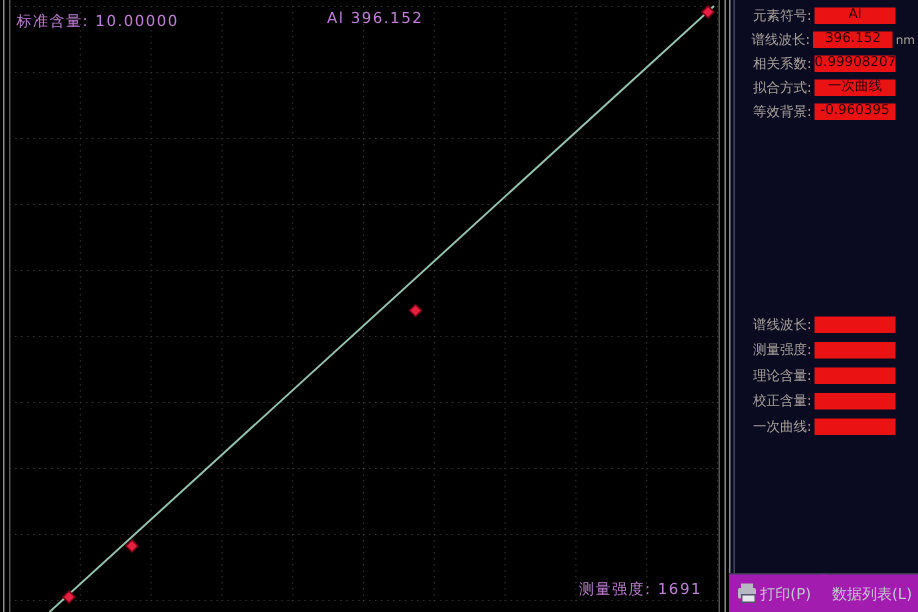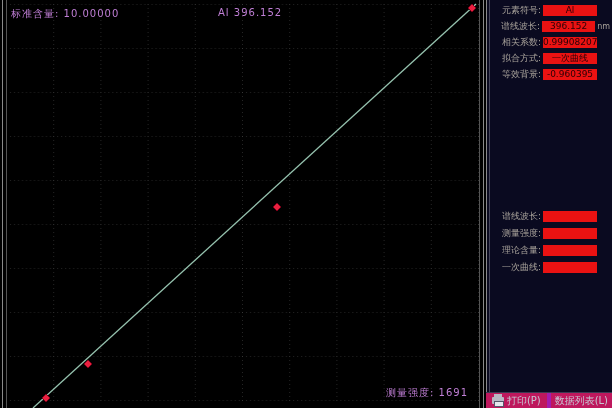--- a/index.html
+++ b/index.html
@@ -25,22 +25,22 @@
   .fields.bottom { top:210px; }
   .frow { display:flex; align-items:center; height:12px; margin-bottom:4px; }
   .fields.bottom .frow { margin-bottom:5px; }
   .flabel { width:50px; font-size:9px; color:#a8a29a; text-align:right; white-space:nowrap; letter-spacing:0px; }
   .fvalue { width:54px; height:11px; margin-left:2px; background:#ea1212;
             font-size:9px; font-weight:normal; color:#2a0006; text-align:center;
             line-height:11px; overflow:hidden; white-space:nowrap; }
   .fsuffix { font-size:8px; color:#a8a29a; margin-left:2px; }
 
   
-  .btnbar { position:absolute; left:486px; bottom:0; width:126px; height:16px;
-            background:#be185d; border-top:1px solid #3a3a52; display:flex; align-items:center; }
+  .btnbar { position:absolute; left:486px; bottom:0; width:126px; height:26px;
+            background:#a21caf; border-top:1px solid #3a3a52; display:flex; align-items:center; }
   .btn { display:flex; align-items:center; gap:3px; height:100%; padding:0 4px;
          font-size:10px; color:#c6c6d2; cursor:default; white-space:nowrap; flex:1;
          justify-content:center; }
   .btn + .btn { border-left:4px solid #a21caf; }
   .printer-icon { position:relative; width:12px; height:7px; background:#b8b8c4; border-radius:1px; }
   .printer-icon::before { content:""; position:absolute; left:2px; top:-3px; width:8px; height:3px; background:#b8b8c4; }
   .printer-icon::after  { content:""; position:absolute; left:2px; top:4px; width:8px; height:4px; background:#e6e6ee; border:1px solid #55556a; }
 </style>
 </head>
 <body>
@@ -113,20 +113,24 @@
       </div>
       <div class="frow">
         <span class="flabel">测量强度:</span>
         <span class="fvalue"></span>
       </div>
       <div class="frow">
         <span class="flabel">理论含量:</span>
         <span class="fvalue"></span>
       </div>
       <div class="frow">
+        <span class="flabel">校正含量:</span>
+        <span class="fvalue"></span>
+      </div>
+      <div class="frow">
         <span class="flabel">一次曲线:</span>
         <span class="fvalue"></span>
       </div>
     </div>
   </div>
 
   <div class="btnbar">
     <div class="btn">
       <span class="printer-icon"></span>
       <span>打印(P)</span>

